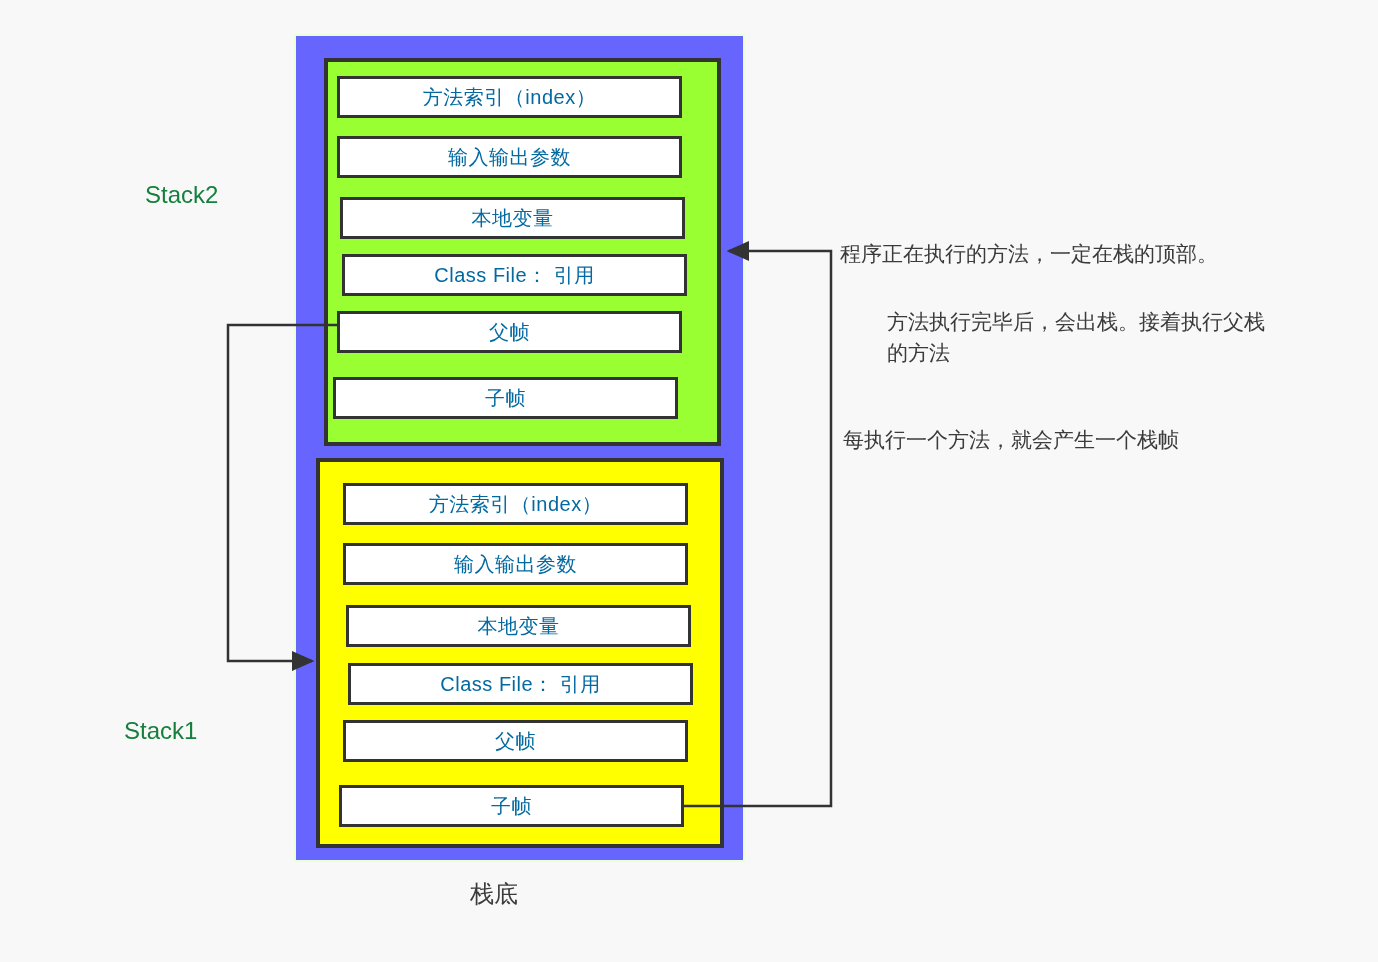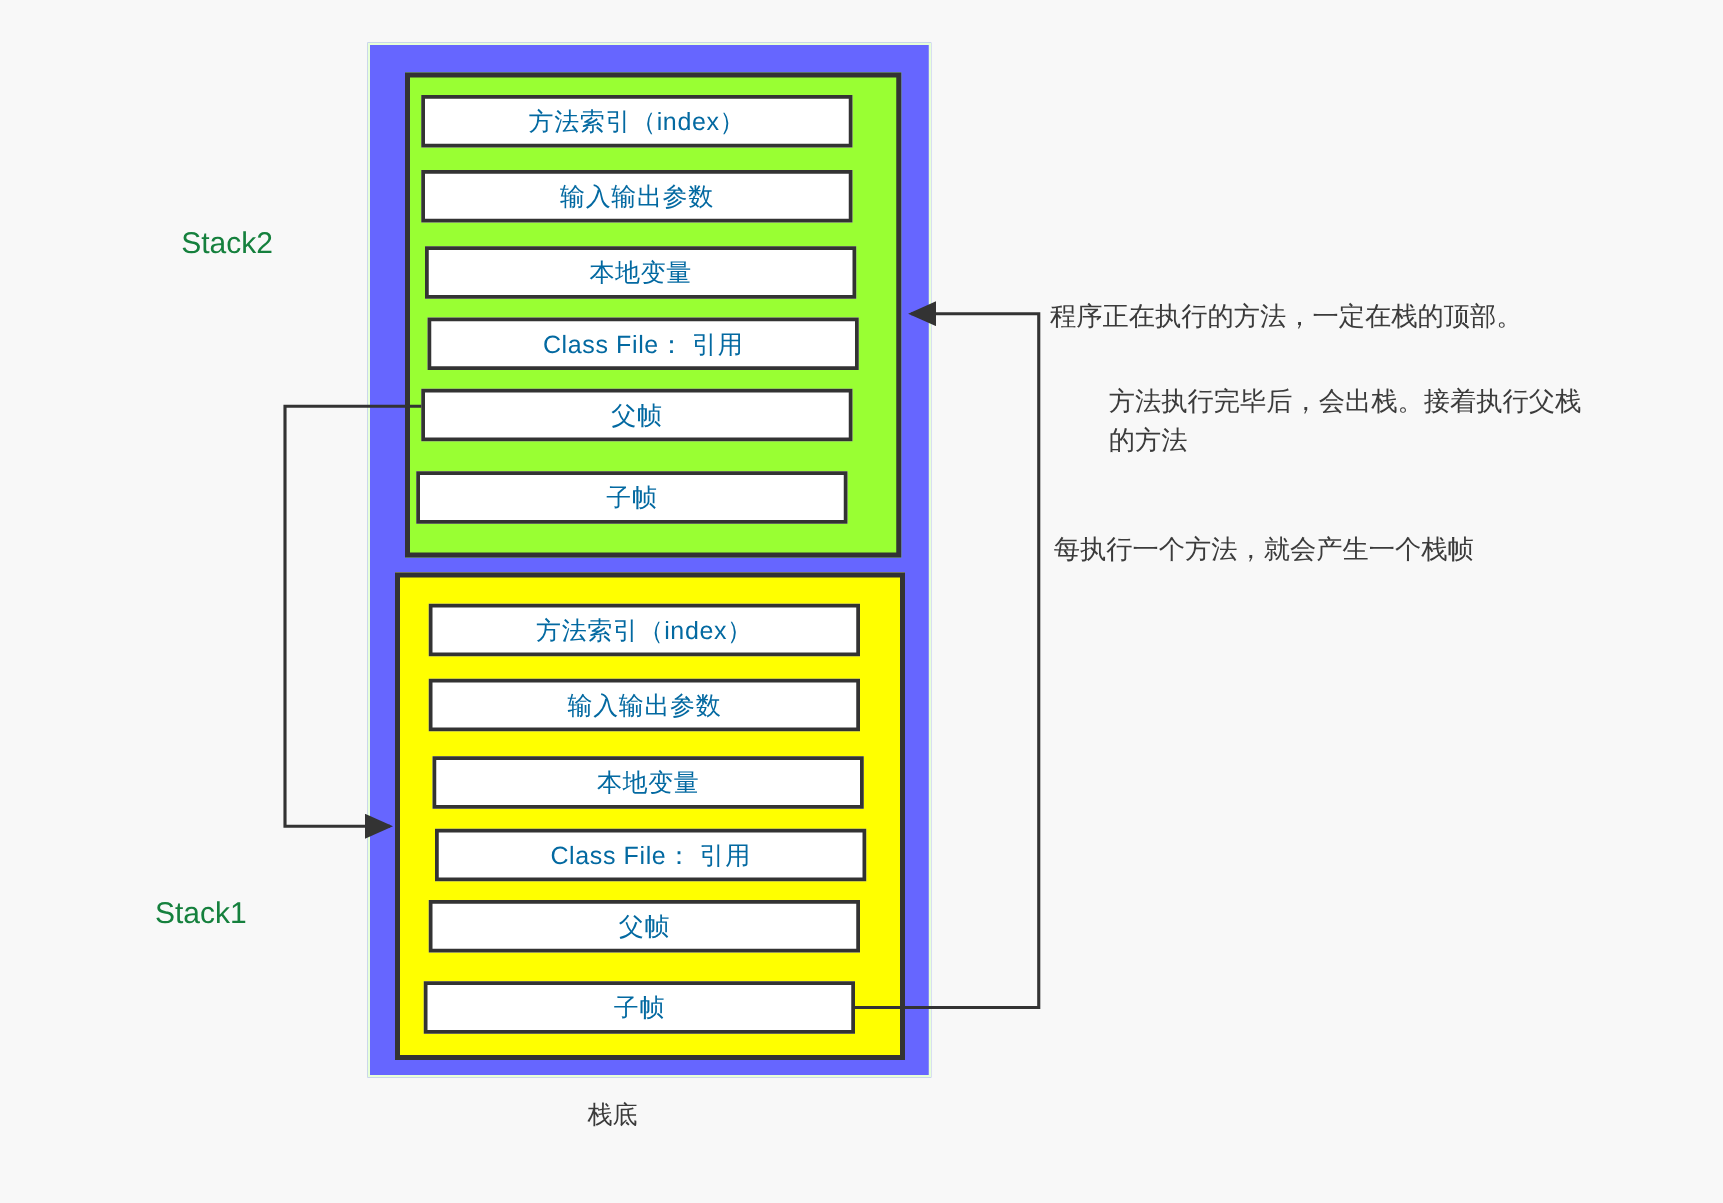--- a/index.html
+++ b/index.html
@@ -75,21 +75,21 @@
     position: absolute;
     font-size: 21px;
     line-height: 31px;
     color: #3b3b3b;
     white-space: pre-line;
   }
   #bottom-caption {
     position: absolute;
     left: 470px;
     top: 878px;
-    font-size: 20px;
+    font-size: 24px;
     color: #3b3b3b;
   }
   #stack2-label { left: 145px; top: 181px; }
   #stack1-label { left: 124px; top: 717px; }
 
   #note-top     { left: 840px; top: 238px; }
   #note-middle  { left: 840px; top: 306px; margin-left: 47px; }
   #note-bottom  { left: 843px; top: 424px; text-align: right; }
 
   

